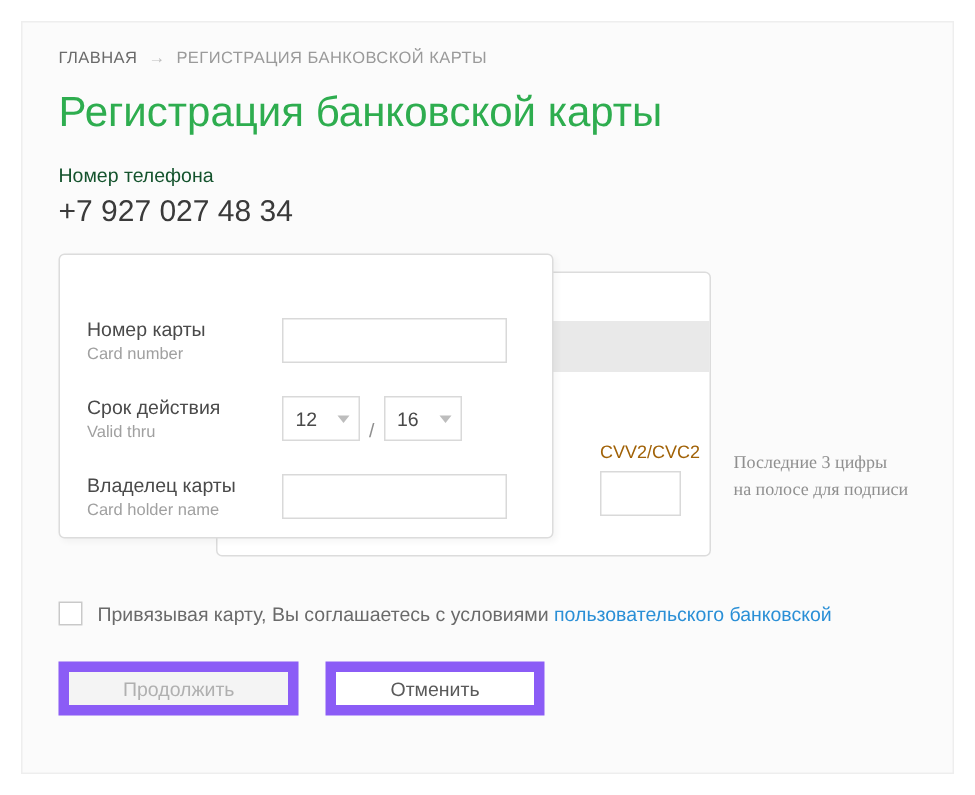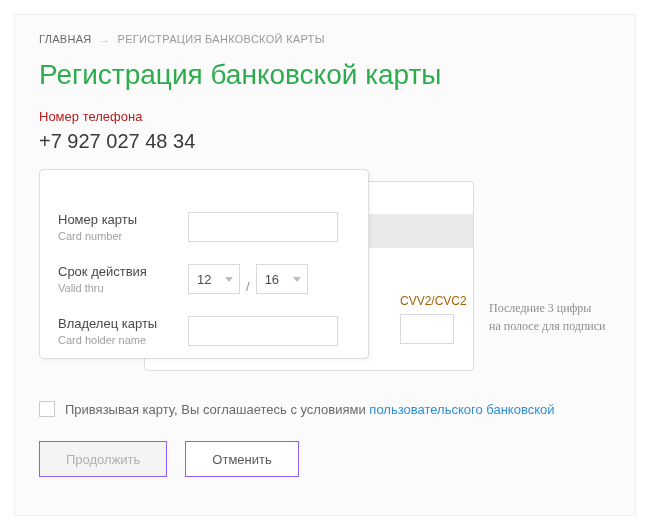--- a/index.html
+++ b/index.html
@@ -31,21 +31,21 @@
   .breadcrumb .home { color: #6a6a6a; }
   .breadcrumb .arrow { margin: 0 4px; color: #bdbdbd; }
   h1.title {
     color: #2ead4f;
     font-weight: 400;
     font-size: 28px;
     margin-bottom: 18px;
   }
   .phone-block { margin-bottom: 16px; }
   .phone-label {
-    color: #b91c1c;
+    color: #14532d;
     font-size: 13px;
     margin-bottom: 6px;
   }
   .phone-value {
     color: #3a3a3a;
     font-size: 20px;
   }
   .cards {
     position: relative;
     height: 210px;
@@ -176,23 +176,23 @@
   .agree-row a {
     color: #2a8fd6;
     text-decoration: none;
   }
   .buttons {
     display: flex;
     gap: 18px;
   }
   .btn {
     height: 36px;
-    padding: 0 26px;
-    font-size: 13px;
-    border: 1px solid #8b5cf6;
+    padding: 0 36px;
+    font-size: 13px;
+    border: 7px solid #8b5cf6;
     background: #fff;
     cursor: pointer;
     color: #5a5a5a;
   }
   .btn.primary {
     background: #f4f4f4;
     color: #b0b0b0;
     cursor: not-allowed;
   }
 </style>

